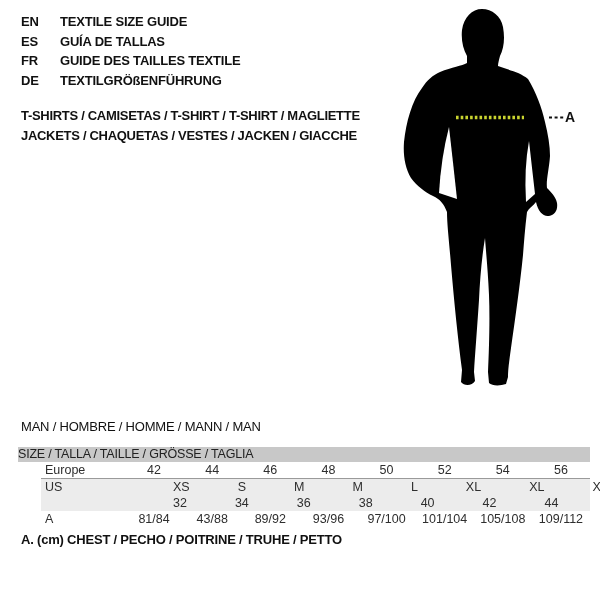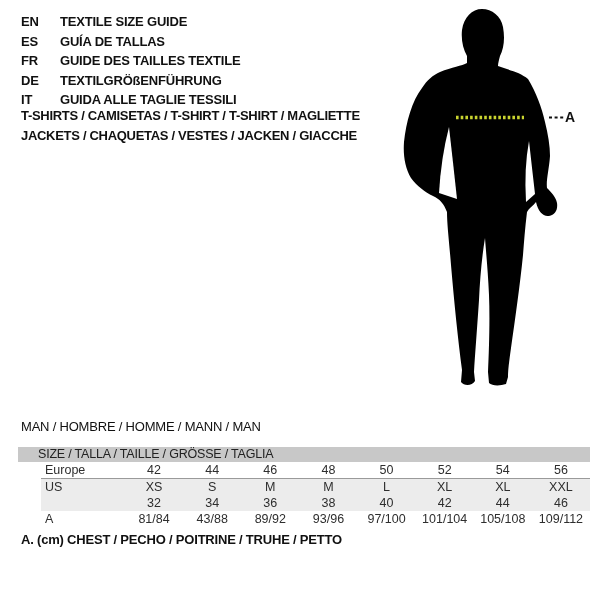--- a/index.html
+++ b/index.html
@@ -14,40 +14,39 @@
   
   .garment-lines{position:absolute;left:21px;top:106px;}
   .garment-line{line-height:19.5px;font-size:13px;font-weight:bold;letter-spacing:-0.3px;white-space:nowrap;}
   
   .figure-wrap{position:absolute;left:0;top:0;width:600px;height:410px;}
   .measure-label{position:absolute;left:565px;top:109px;font-size:14px;font-weight:bold;}
   
   .man-line{position:absolute;left:21px;top:419px;font-size:13px;font-weight:normal;letter-spacing:-0.2px;}
   
   .size-table{position:absolute;left:18px;top:447px;width:572px;font-size:12.5px;color:var(--c-table_text,#2e2e2e);}
-  .st-header{height:15px;line-height:15px;background:var(--c-header_bar_bg,#c8c8c8);padding-left:20px;letter-spacing:-0.2px;color:#222;}
+  .st-header{height:15px;line-height:15px;background:var(--c-header_bar_bg,#c8c8c8);padding-left:0;letter-spacing:-0.2px;color:#222;}
   .st-row{display:grid;grid-template-columns:84px repeat(8,1fr);height:16px;align-items:center;margin-left:23px;}
   .st-row.sep{border-bottom:1px solid var(--c-row_separator,#9a9a9a);}
-  .st-row.band{background:var(--c-band_bg,#ececec);}
+  .st-row.band{background:var(--c-band_bg,#ececec);gap:48px;}
   .st-label{padding-left:4px;text-align:left;}
   .st-cell{text-align:center;}
   
   .footnote{position:absolute;left:21px;top:532px;font-size:13px;font-weight:bold;letter-spacing:-0.2px;}
 </style>
 </head>
 <body>
 
 <div class="canvas">
 
   <div class="lang-block">
       <div class="lang-row"><span class="lang-code">EN</span><span>TEXTILE SIZE GUIDE</span></div>
       <div class="lang-row"><span class="lang-code">ES</span><span>GUÍA DE TALLAS</span></div>
       <div class="lang-row"><span class="lang-code">FR</span><span>GUIDE DES TAILLES TEXTILE</span></div>
       <div class="lang-row"><span class="lang-code">DE</span><span>TEXTILGRÖßENFÜHRUNG</span></div>
-      <div class="lang-row"><span class="lang-code">IT</span><span>GUIDA ALLE TAGLIE TESSILI</span></div>
     </div>
 
   <div class="garment-lines">
     <div class="garment-line">T-SHIRTS / CAMISETAS / T-SHIRT / T-SHIRT / MAGLIETTE</div>
     <div class="garment-line">JACKETS / CHAQUETAS / VESTES / JACKEN / GIACCHE</div>
   </div>
 
   <div class="figure-wrap">
     <svg width="600" height="410" viewBox="0 0 600 410">
       <path fill="var(--c-silhouette,#000)" d="

